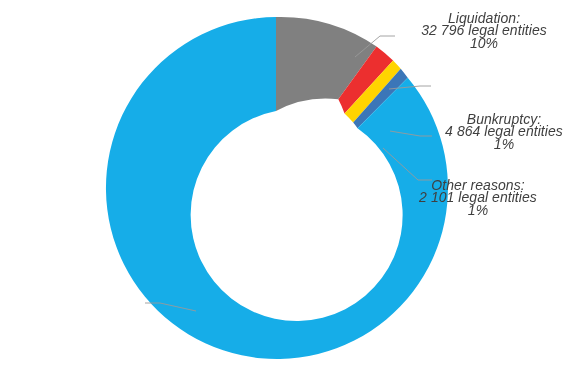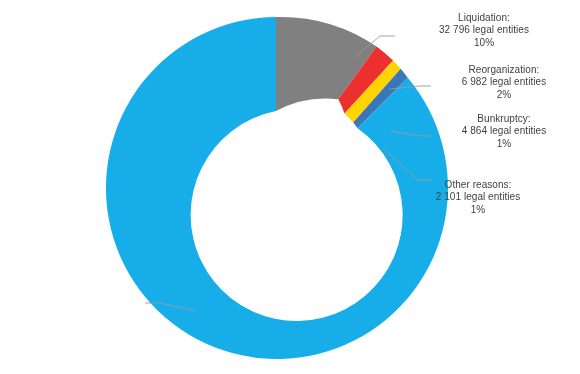--- a/index.html
+++ b/index.html
@@ -16,26 +16,27 @@
   }
   #chart-root {
     position: absolute;
     left: 0;
     top: 0;
     width: 580px;
     height: 374px;
   }
   .callout-label {
     position: absolute;
-    font-size: 10px;
+    font-size: 14px;
     line-height: 12.4px;
     color: #3f3f3f;
     text-align: center;
     white-space: pre-line;
     letter-spacing: 0.05px;
+    font-style: italic;
   }
   #label-liquidation {
     left: 398px;
     top: 12px;
     width: 172px;
   }
   #label-reorganization {
     left: 430px;
     top: 64px;
     width: 148px;
@@ -99,23 +100,20 @@
       <polyline points="390,131 420,136 432,136" stroke="#9a9a9a"></polyline>
       <polyline points="383,148 418,180 432,180" stroke="#9a9a9a"></polyline>
       <polyline points="196,311 160,303 145,303" stroke="#9a9a9a"></polyline>
     </g>
   </svg>
 
   <div class="callout-label" id="label-liquidation" style="color: rgb(63, 63, 63);">Liquidation:
 32 796 legal entities
 10%</div>
 
-  <div class="callout-label" id="label-reorganization" style="color: rgb(63, 63, 63);">Reorganization:
-6 982 legal entities
-2%</div>
 
   <div class="callout-label" id="label-bankruptcy" style="color: rgb(63, 63, 63);">Bunkruptcy:
 4 864 legal entities
 1%</div>
 
   <div class="callout-label" id="label-other" style="color: rgb(63, 63, 63);">Other reasons:
 2 101 legal entities
 1%</div>
 
 

